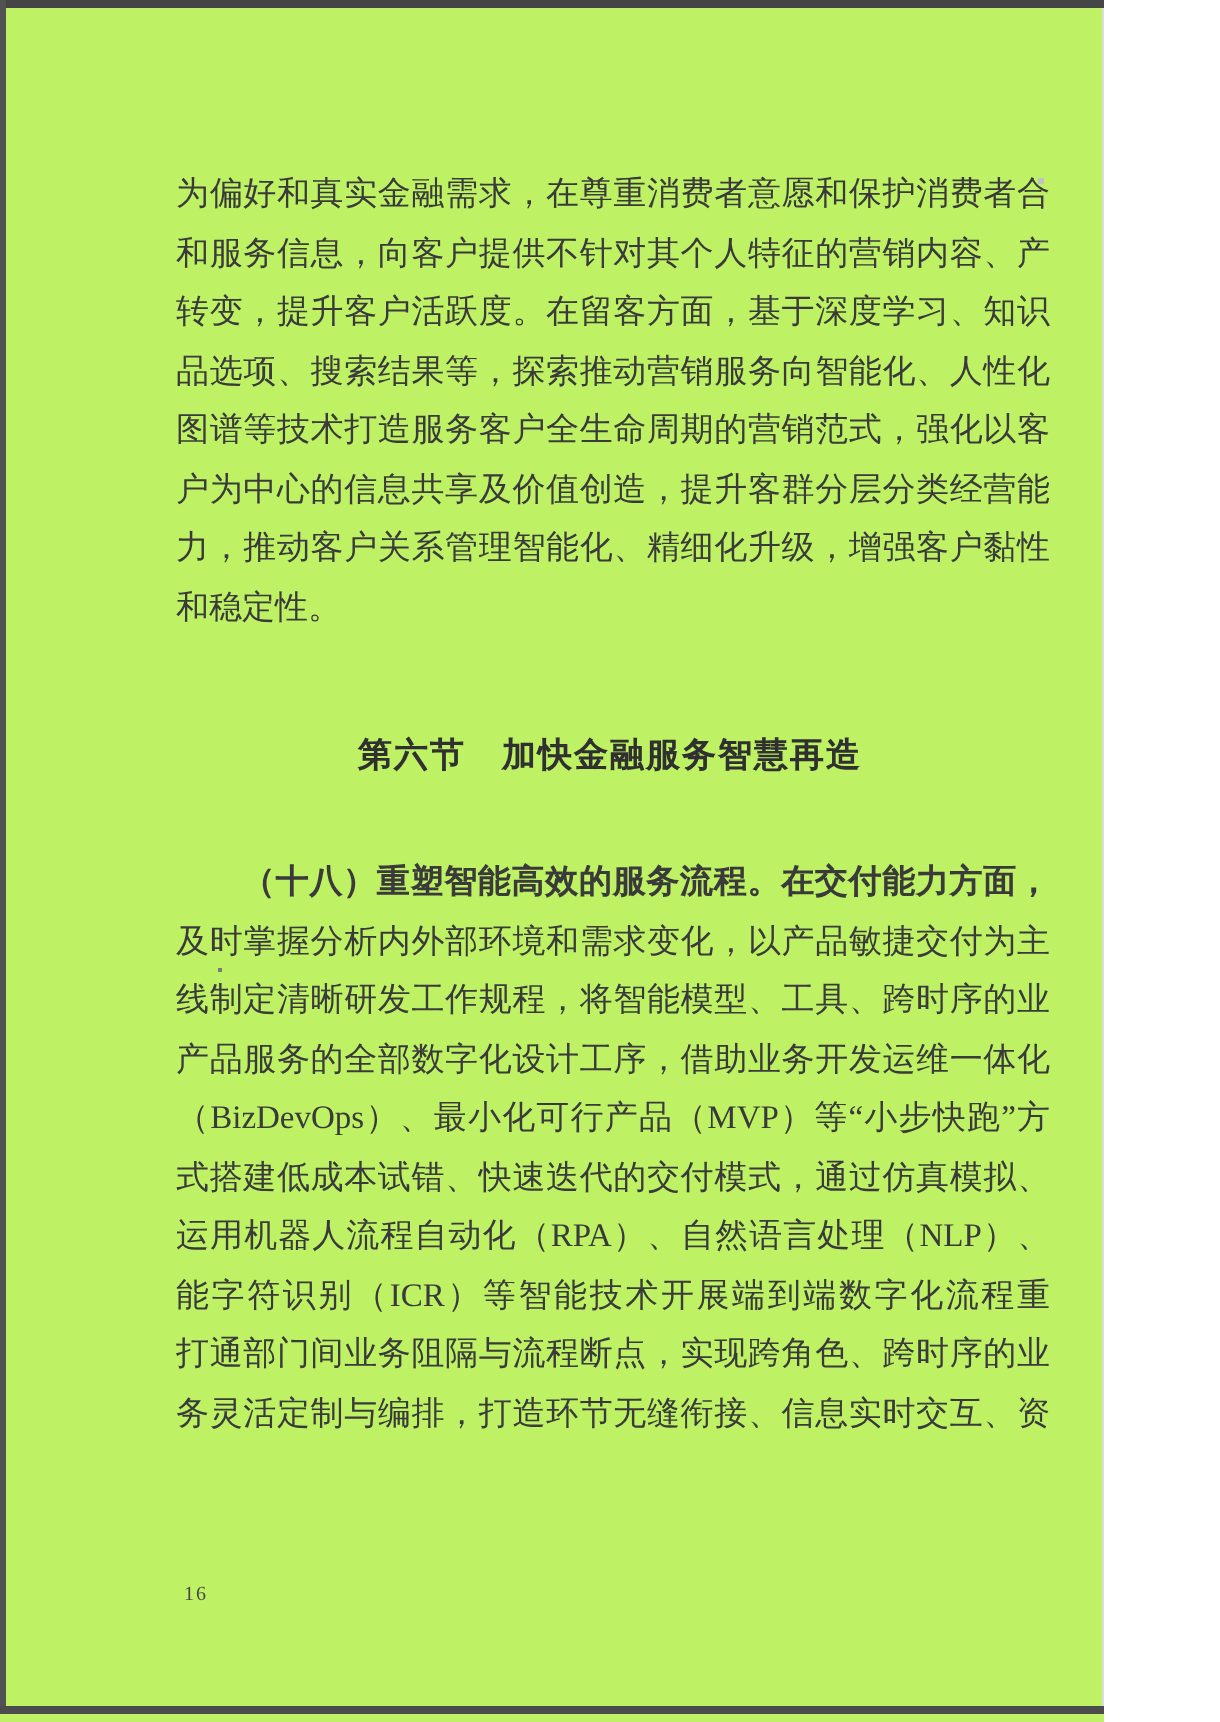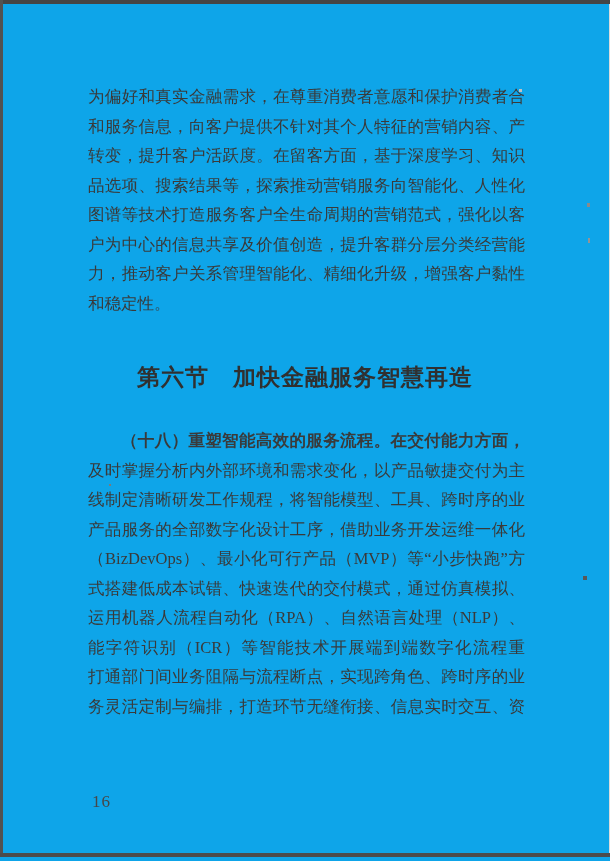--- a/index.html
+++ b/index.html
@@ -1,20 +1,20 @@
 <!DOCTYPE html>
 <html><head>
 <meta charset="utf-8">
 <style>
   html, body { margin: 0; padding: 0; background: #ffffff; }
   .page {
     position: relative;
-    width: 610px;
+    width: 552px;
     height: 861px;
-    background: #0ea5e9;
+    background: #bef264;
     overflow: hidden;
     font-family: "Liberation Serif", "DejaVu Serif", serif;
   }
   
   .edge-top    { position: absolute; top: 0; left: 0; width: 610px; height: 4px; background: #454545; }
   .edge-left   { position: absolute; top: 0; left: 0; width: 3px; height: 857px; background: #525252; }
   .edge-bottom { position: absolute; top: 853px; left: 0; width: 610px; height: 4px; background: #4c4c4c; }
   .edge-right  { position: absolute; top: 4px; right: 0; width: 1px; height: 849px; background: #dcdcdc; }
 
   .textcol {
@@ -40,29 +40,29 @@
 
   .heading {
     position: absolute;
     top: 363px;
     left: 0;
     width: 610px;
     height: 30px;
     line-height: 30px;
     text-align: center;
     font-weight: bold;
-    font-size: 23px;
+    font-size: 17px;
     letter-spacing: 1px;
     color: #303030;
   }
   .pageno {
     position: absolute;
     top: 792px;
     left: 92px;
-    font-size: 17px;
+    font-size: 10px;
     letter-spacing: 1px;
     color: #474747;
   }
   .speck { position: absolute; background: #6a6a6a; }
   .s1 { left: 583px; top: 576px; width: 4px; height: 4px; background: #585858; }
   .s2 { left: 587px; top: 203px; width: 3px; height: 4px; background: #8a8a8a; }
   .s3 { left: 588px; top: 238px; width: 2px; height: 5px; background: #949494; }
   .s4 { left: 519px; top: 89px;  width: 3px; height: 3px; background: #c2c2c2; }
   .s5 { left: 109px; top: 484px; width: 2px; height: 2px; background: #7a7a7a; }
 </style>

